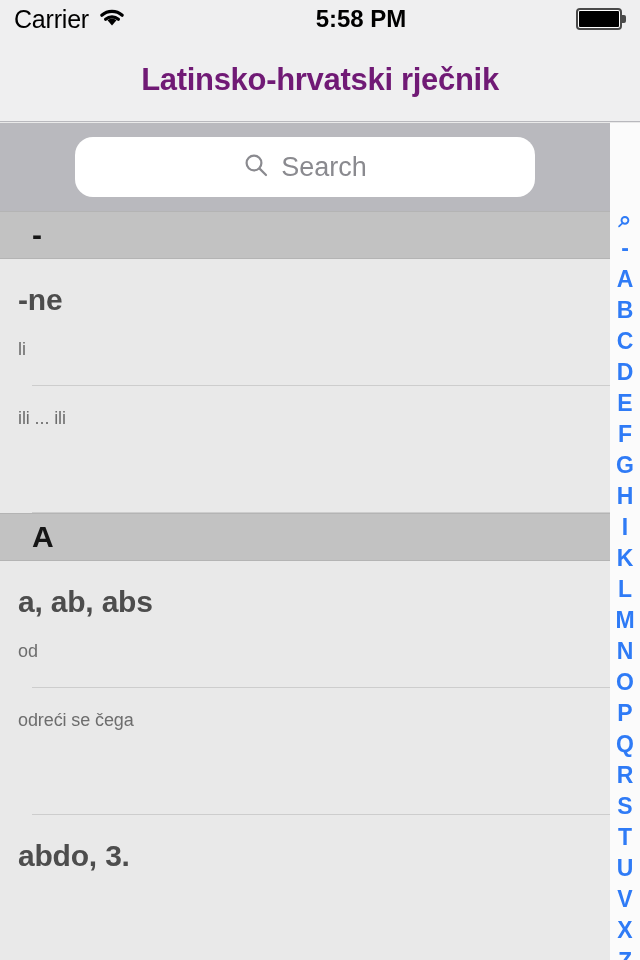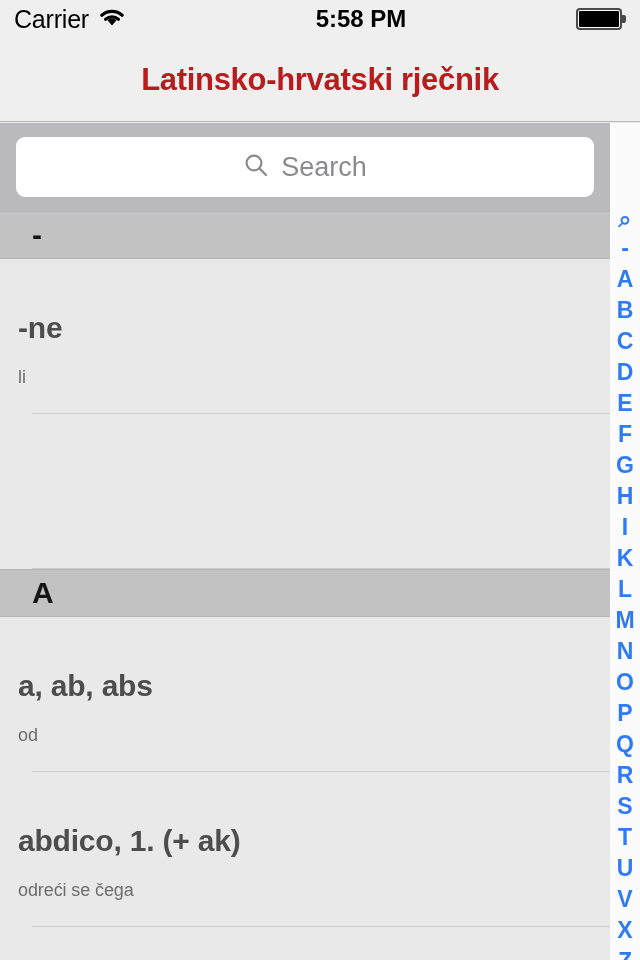--- a/index.html
+++ b/index.html
@@ -39,49 +39,49 @@
     background:#4a4a4a; border-radius:0 2px 2px 0;
   }
 
   
   .navbar {
     position:absolute; top:38px; left:0; width:640px; height:84px;
     background:#efeff0;
     display:flex; align-items:center; justify-content:center;
     border-bottom:1px solid #b8b8bd;
   }
-  .nav-title { font-size:31px; font-weight:bold; color:#b91c1c; letter-spacing:-0.3px; }
+  .nav-title { font-size:31px; font-weight:bold; color:#701a75; letter-spacing:-0.3px; }
 
   
   .searchbar {
     position:absolute; top:123px; left:0; width:610px; height:88px;
     background:#b9b9be;
     display:flex; align-items:center; justify-content:center;
   }
   .search-field {
-    width:578px; height:60px; background:#fff; border-radius:9px;
+    width:460px; height:60px; background:#fff; border-radius:18px;
     display:flex; align-items:center; justify-content:center; gap:12px;
   }
   .search-placeholder { font-size:27px; color:#8a8a8f; }
   .mag { display:block; }
 
   
   .table {
     position:absolute; top:211px; left:0; width:610px; height:749px;
     background:#e9e9e9; overflow:hidden;
   }
   .section-header {
     height:48px; background:#c2c2c2;
     display:flex; align-items:center;
     padding-left:32px;
     border-top:1px solid #b4b4b4;
     border-bottom:1px solid #b4b4b4;
   }
   .section-header .letter { font-size:30px; font-weight:bold; color:#151515; }
-  .row { position:relative; height:127px; background:#e9e9e9; padding-left:18px;margin-top:28px; }
+  .row { position:relative; height:127px; background:#e9e9e9; padding-left:18px; }
   .row .term {
     font-size:30px; font-weight:bold; color:#4d4d4d;
     padding-top:24px; letter-spacing:-0.2px; white-space:nowrap;
   }
   .row .meaning {
     font-size:18px; color:#6d6d6d;
     padding-top:22px; letter-spacing:-0.1px; white-space:nowrap;
   }
   .row .sep {
     position:absolute; bottom:0; left:32px; right:0; height:1px; background:#cdcdcd;
@@ -146,32 +146,32 @@
   <div class="table" id="table">
       <div class="section-header">
         <span class="letter">-</span>
       </div>
       <div class="row">
         <div class="term">-ne</div>
         <div class="meaning">li</div>
         <div class="sep"></div>
       </div>
       <div class="row">
+        <div class="meaning">ili ... ili</div>
         <div class="sep"></div>
       </div>
       <div class="section-header">
         <span class="letter">A</span>
       </div>
       <div class="row">
         <div class="term">a, ab, abs</div>
         <div class="meaning">od</div>
         <div class="sep"></div>
       </div>
       <div class="row">
-        <div class="term">abdico, 1.  (+ ak)</div>
         <div class="meaning">odreći se čega</div>
         <div class="sep"></div>
       </div>
       <div class="row">
         <div class="term">abdo, 3.</div>
       </div>
     </div>
 
   <div class="index-strip" id="index-strip">
       <div class="index-item glyph">⌕</div>

